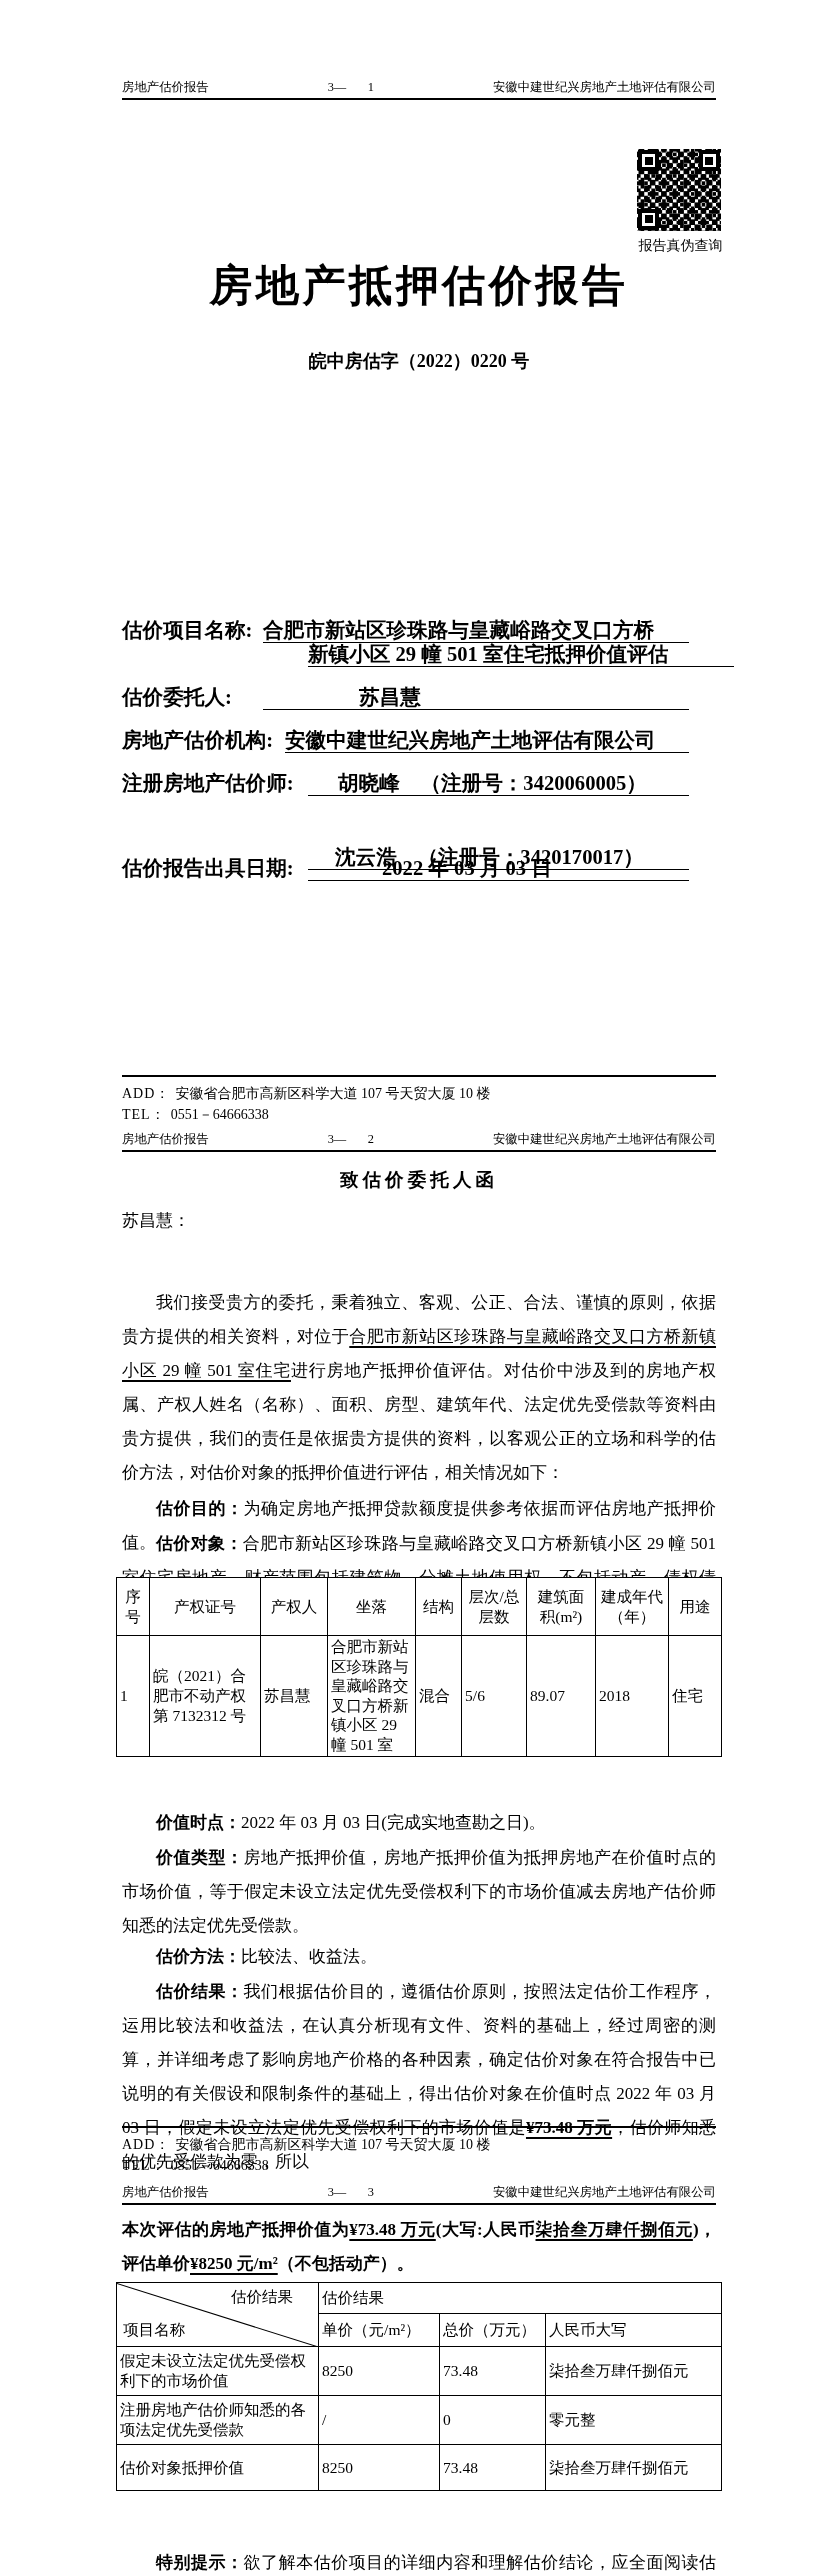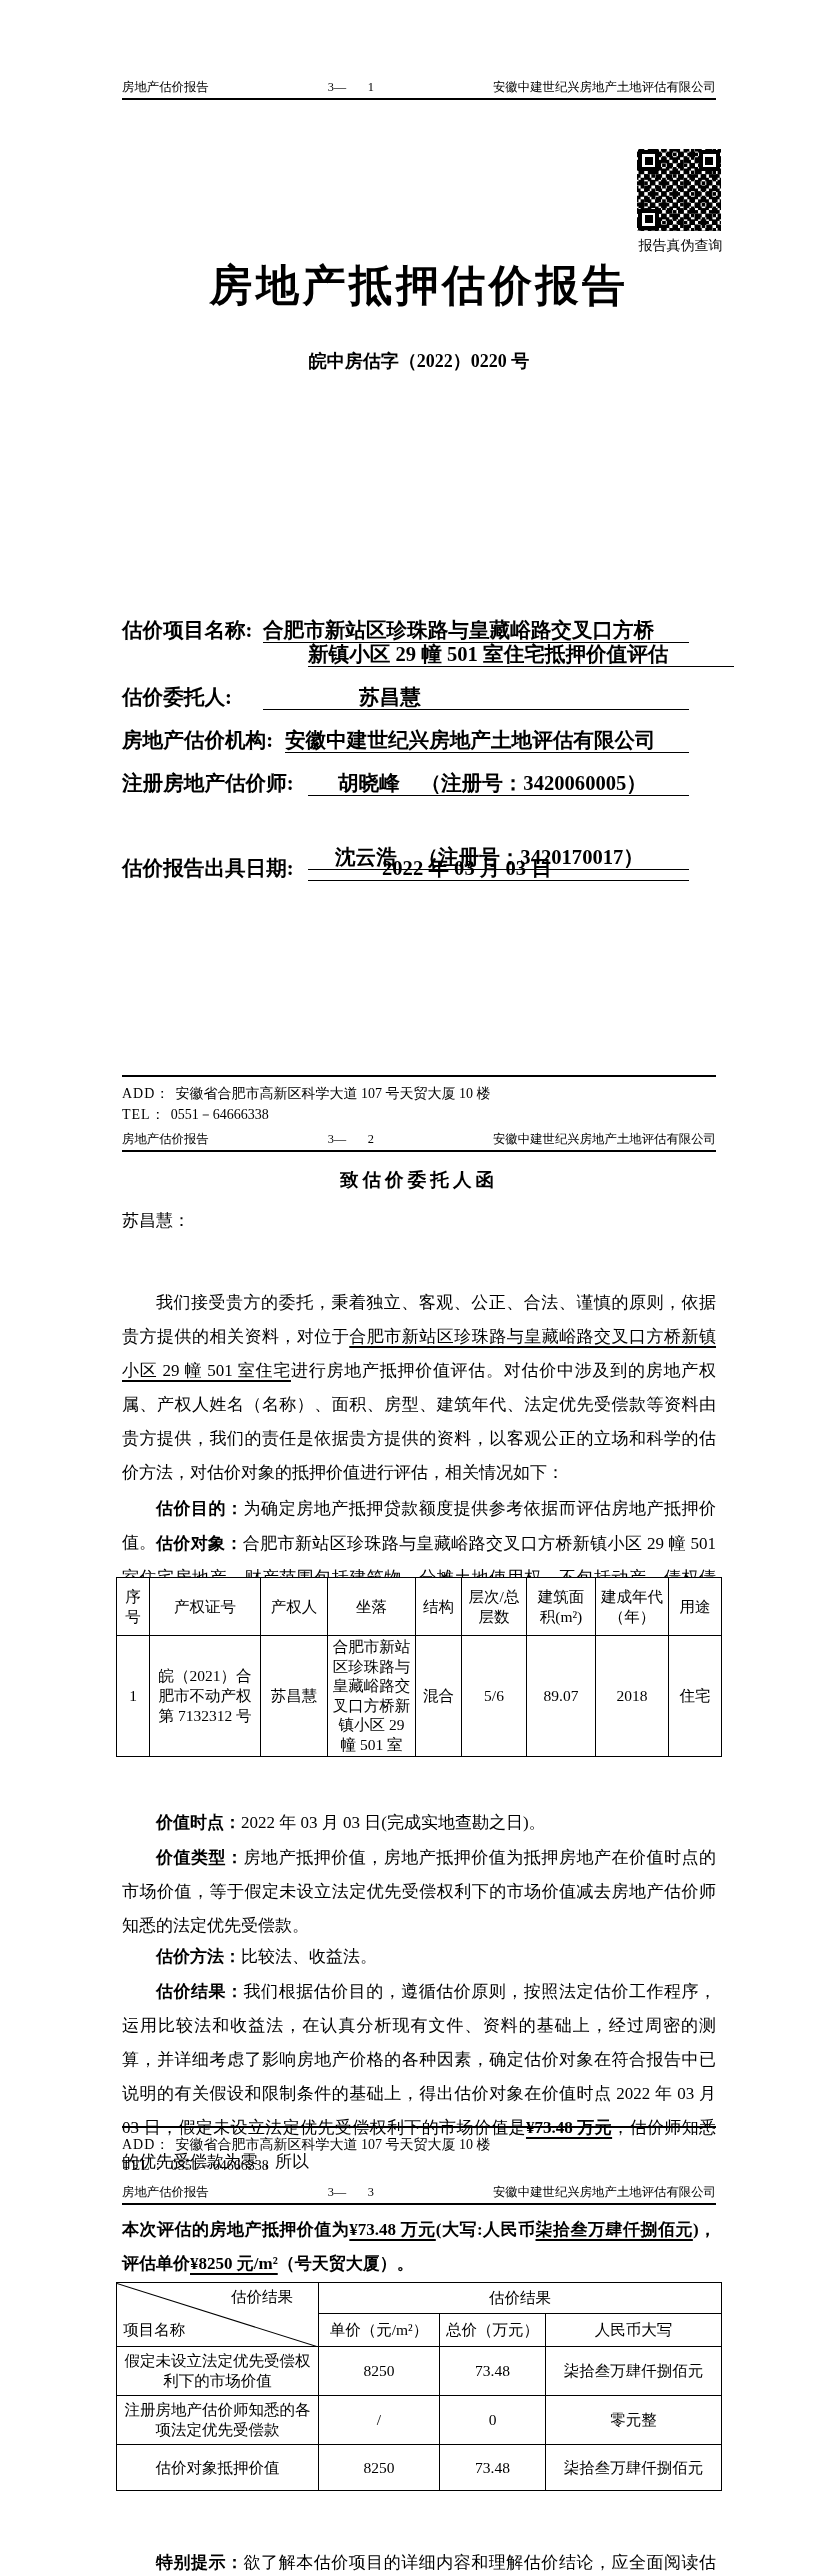--- a/index.html
+++ b/index.html
@@ -45,21 +45,21 @@
         text-align:justify;}
   .indent{text-indent:34px;margin-top:48px;}
   .b{font-weight:bold;}
   .u2{text-decoration:underline;text-decoration-thickness:1.5px;text-underline-offset:4.1px;}
   .letter-title{position:absolute;left:122px;top:1167px;width:594px;text-align:center;
         font-size:18.5px;font-weight:bold;letter-spacing:4.1px;}
   .salutation{position:absolute;left:122px;top:1209px;font-size:17px;line-height:23px;}
 
   
   .tbl{position:absolute;border-collapse:collapse;table-layout:fixed;font-size:15.5px;
-       line-height:19.6px;text-align:center;background:#fff;}
+       line-height:19.6px;background:#fff;}
   .tbl td,.tbl th{border:1px solid #000;vertical-align:middle;font-weight:normal;
        padding:1px 3.1px;overflow:hidden;}
   .corner{padding:0 !important;}
   .corner-in{position:relative;width:100%;height:63px;}
   .diag{position:absolute;left:0;top:0;width:213px;border-top:1px solid #000;
         transform-origin:0 0;transform:rotate(17.5deg);}
   .corner-tr{position:absolute;right:25px;top:4.1px;}
   .corner-bl{position:absolute;left:6.2px;bottom:6.2px;}
 </style>
 </head>
@@ -195,21 +195,21 @@
     <div class="f-line"><span class="f-label">TEL：</span><span>0551－64666338</span></div>
   </div>
 
   <div class="page-header" style="top:2185px;">
     <span>房地产估价报告</span>
     <span class="pg"><span class="pgp">3—</span><span>3</span></span>
     <span>安徽中建世纪兴房地产土地评估有限公司</span>
   </div>
 
   <div class="para b" style="top:2213px;">
-    <span>本次评估的房地产抵押价值为</span><span class="u2">¥73.48 万元</span><span>(大写:人民币</span><span class="u2">柒拾叁万肆仟捌佰元</span><span>)，评估单价</span><span class="u2">¥8250 元/m²</span><span>（号天贸大厦）。</span>
+    <span>本次评估的房地产抵押价值为</span><span class="u2">¥73.48 万元</span><span>(大写:人民币</span><span class="u2">柒拾叁万肆仟捌佰元</span><span>)，评估单价</span><span class="u2">¥8250 元/m²</span><span>（不包括动产）。</span>
   </div>
 
   <table class="tbl" style="left:116px;top:2282px;width:605px;">
     <colgroup>
       <col style="width:202px">
         <col style="width:121px">
         <col style="width:106px">
         <col style="width:176px">
     </colgroup>
     <tbody>

